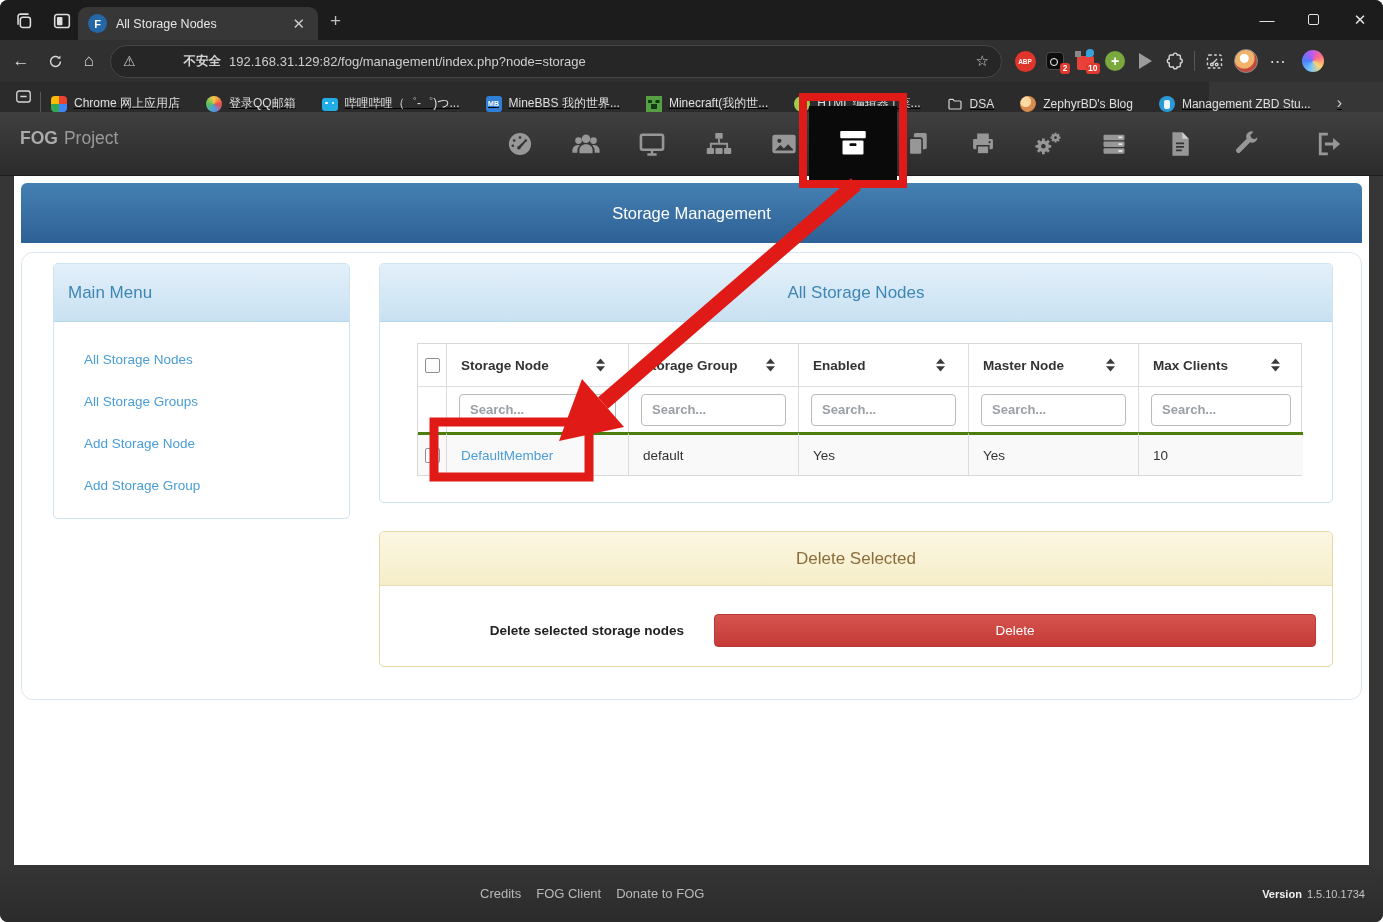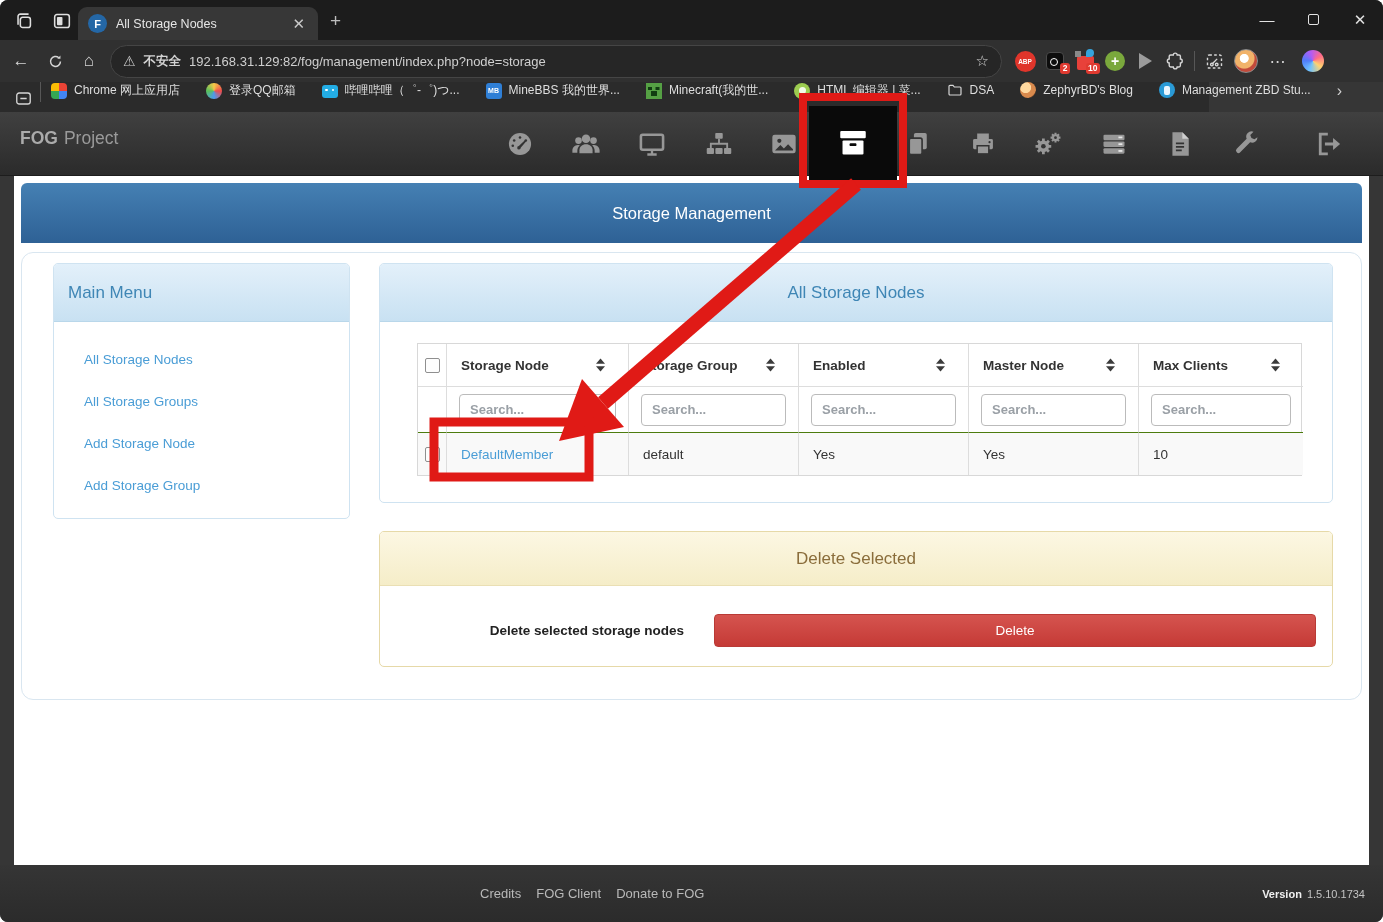--- a/index.html
+++ b/index.html
@@ -19,21 +19,21 @@
   .tab-close { color:#c9c9c9; font-size:15px; padding:0 3px; }
   #newtab { left:330px; top:10px; color:#bdbdbd; font-size:19px; }
   .winctl { top:0; width:46px; height:39px; display:flex; align-items:center; justify-content:center; color:#e3e3e3; font-size:15px; }
   .winctl .sq { width:11px; height:11px; border:1.2px solid #e3e3e3; border-radius:2px; }
 
   #toolbar { left:0; top:40px; width:1383px; height:42px; background:#303030; display:flex; align-items:center; }
   .tb-ic { width:34px; height:32px; display:flex; align-items:center; justify-content:center; color:#d6d6d6; font-size:17px; flex:0 0 auto; }
   #omnibox { width:892px; height:33px; margin-left:4px; background:#262626; border:1px solid #454545; border-radius:17px;
              display:flex; align-items:center; padding:0 12px; gap:8px; }
   #omnibox .warn { color:#d3d3d3; font-size:14px; }
-  #omnibox .sec { color:#d3d3d3; font-size:12.5px; font-weight:bold; white-space:nowrap; }
+  #omnibox .sec { color:#d3d3d3; font-size:12.5px; font-weight:bold; white-space:nowrap;margin-left:40px; }
   #omnibox .url { color:#cfcfcf; font-size:13px; white-space:nowrap; overflow:hidden; flex:1; }
   #omnibox .star { color:#d3d3d3; font-size:15px; }
   .ext { position:relative; width:30px; height:32px; display:flex; align-items:center; justify-content:center; flex:0 0 auto; }
   .badge { position:absolute; right:0; bottom:3px; background:#e03a30; color:#fff; font-size:8.5px; font-weight:bold;
            border-radius:3px; padding:0.5px 2.5px; line-height:1.2; }
   .abp { width:21px; height:21px; border-radius:50%; background:#e0352b; color:#fff; font-size:6.5px; font-weight:bold;
          display:flex; align-items:center; justify-content:center; }
   .ext2-ic { width:18px; height:18px; border-radius:4px; background:#0d0d0d; border:1px solid #4a4a4a; position:relative; }
   .ext2-ic::after { content:""; position:absolute; left:3px; bottom:3px; width:6px; height:6px; border-radius:50%; border:1.5px solid #fff; }
   .ext10-ic { width:17px; height:14px; border-radius:2px; background:#e8413a; position:relative; margin-top:4px; }
@@ -42,21 +42,21 @@
   .plus-ic { width:20px; height:20px; border-radius:50%; background:#7aa83c; color:#fff; font-size:14px; font-weight:bold;
              display:flex; align-items:center; justify-content:center; }
   .play-ic { width:0; height:0; border-left:13px solid #9b9b9b; border-top:8px solid transparent; border-bottom:8px solid transparent; }
   .vdiv { width:1px; height:20px; background:#575757; margin:0 4px; flex:0 0 auto; }
   .avatar { width:24px; height:24px; border-radius:50%; border:1.5px solid #8d8d8d;
             background:radial-gradient(circle at 42% 38%, #ffffff 0 22%, #f1b36a 26% 52%, #c24a3b 58% 100%); }
   .copilot { width:22px; height:22px; border-radius:50%;
              background:conic-gradient(from 200deg,#6fc3ff,#4f7df9,#b15bf7,#ff6a88,#ffd36e,#6fc3ff); }
   .dots { color:#d6d6d6; font-size:16px; letter-spacing:1px; }
 
-  #bookmarks { left:0; top:82px; width:1209px; height:30px; background:#2b2b2b; display:flex; align-items:flex-start; padding:0 10px; }
+  #bookmarks { left:0; top:82px; width:1209px; height:30px; background:#2b2b2b; display:flex; align-items:flex-end; padding:0 10px;text-decoration:underline; }
   .bm { display:flex; align-items:center; gap:7px; margin-right:26px; flex:0 0 auto; }
   .bm span.lbl { color:#dfdfdf; font-size:12px; white-space:nowrap; }
   .fv { width:16px; height:16px; flex:0 0 auto; }
   .fv-store { border-radius:4px; background:conic-gradient(#ea4335 0 25%, #4285f4 0 50%, #34a853 0 75%, #fbbc05 0); }
   .fv-qq { border-radius:50%; background:conic-gradient(#f7c948,#ef4b4b,#4b9bef,#58c15c,#f7c948); }
   .fv-bili { height:13px; margin-top:2px; border-radius:3px; background:#23ade5; position:relative; }
   .fv-bili::before,.fv-bili::after { content:""; position:absolute; top:3.5px; width:2.5px; height:2.5px; border-radius:50%; background:#fff; }
   .fv-bili::before{ left:3.5px; } .fv-bili::after{ right:3.5px; }
   .fv-mb { border-radius:3px; background:#2f7fd6; color:#fff; font-size:7px; font-weight:bold; display:flex; align-items:center; justify-content:center; }
   .fv-mc { background:#55a044; position:relative; }
@@ -103,21 +103,21 @@
   #tbl { margin:21px 32px 0 37px; width:885px; border:1px solid #d8d8d8; display:grid;
          grid-template-columns:28px 182px 170px 170px 170px 165px; font-size:13.5px; color:#333; }
   .tc { display:flex; align-items:center; border-left:1px solid #ddd; }
   .tc.first { border-left:none; }
   .th { height:42px; font-weight:bold; justify-content:space-between; padding:0 22px 0 14px; }
   .th.cbc, .ts-row.cbc, .td.cbc { justify-content:center; padding:0; }
   .ts-row { height:46px; border-top:1px solid #ddd; padding:0 12px; }
   .ts-row input { width:100%; height:32px; border:1px solid #bbb; border-radius:4px; padding:0 10px; font-size:13px; color:#444;
                   font-family:inherit; outline:none; }
   .ts-row input::placeholder { color:#9aa0a6; font-weight:bold; }
-  .td { height:43px; border-top:1px solid #4d7c0f; background:#f9f9f9; padding:0 14px; }
+  .td { height:43px; border-top:3px solid #4d7c0f; background:#f9f9f9; padding:0 14px; }
   .td a { color:#4a9dd6; text-decoration:none; }
   .cb { width:15px; height:15px; background:#fdfdfd; border:1.5px solid #8f8f8f; border-radius:2px; }
   .sort svg { display:block; }
 
   #del-panel { position:relative; margin-top:28px; width:954px; height:136px; border-color:#e6d9a8; }
   #del-panel .p-head { height:54px; background:linear-gradient(#fcf7e3,#f5edc8); border-bottom:1px solid #eadfb4; justify-content:center; }
   #del-panel .p-title { color:#8a6d3b; font-size:17px; }
   #del-body { display:flex; align-items:center; padding:7px 16px 0 0; height:81px; }
   #del-label { width:304px; text-align:right; font-size:13.5px; font-weight:bold; color:#222; }
   #del-btn { flex:1; height:33px; margin-left:30px; border:1px solid #b93a36; border-radius:4px; color:#fff; font-size:13.5px;

